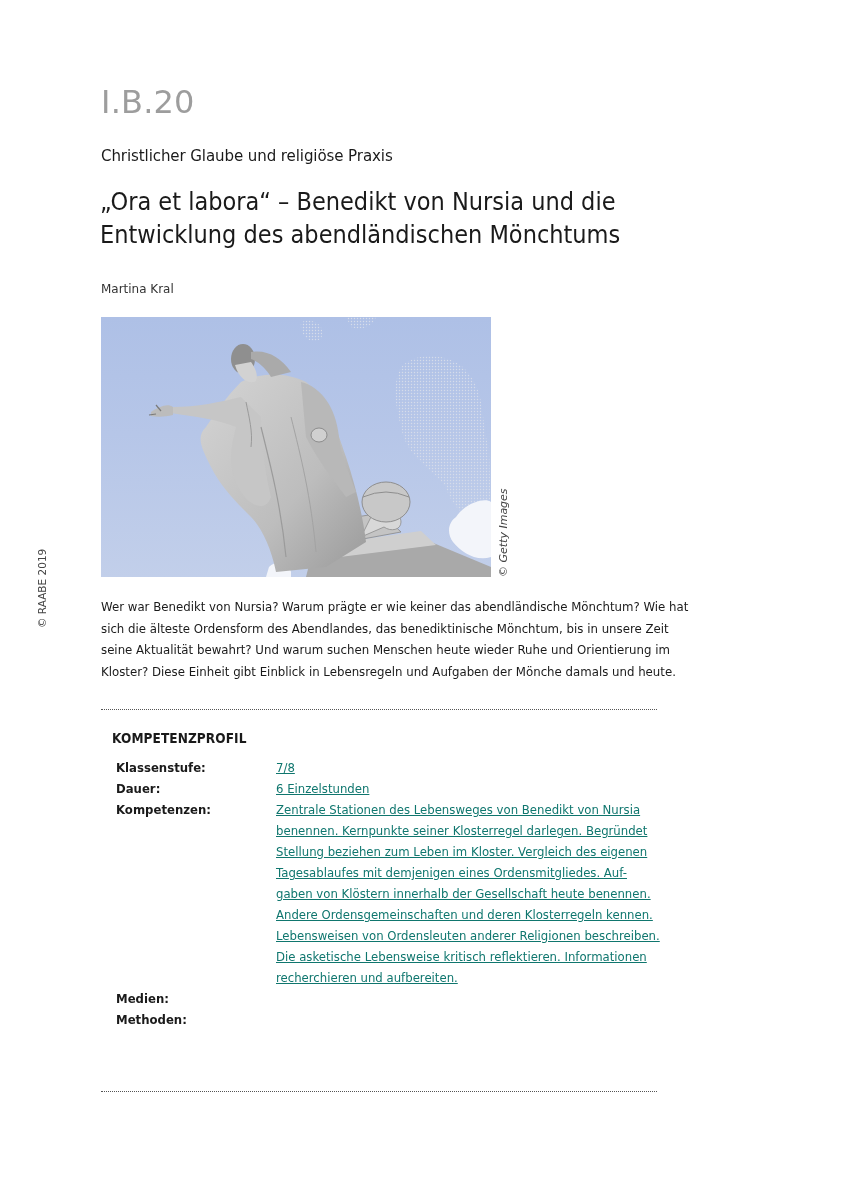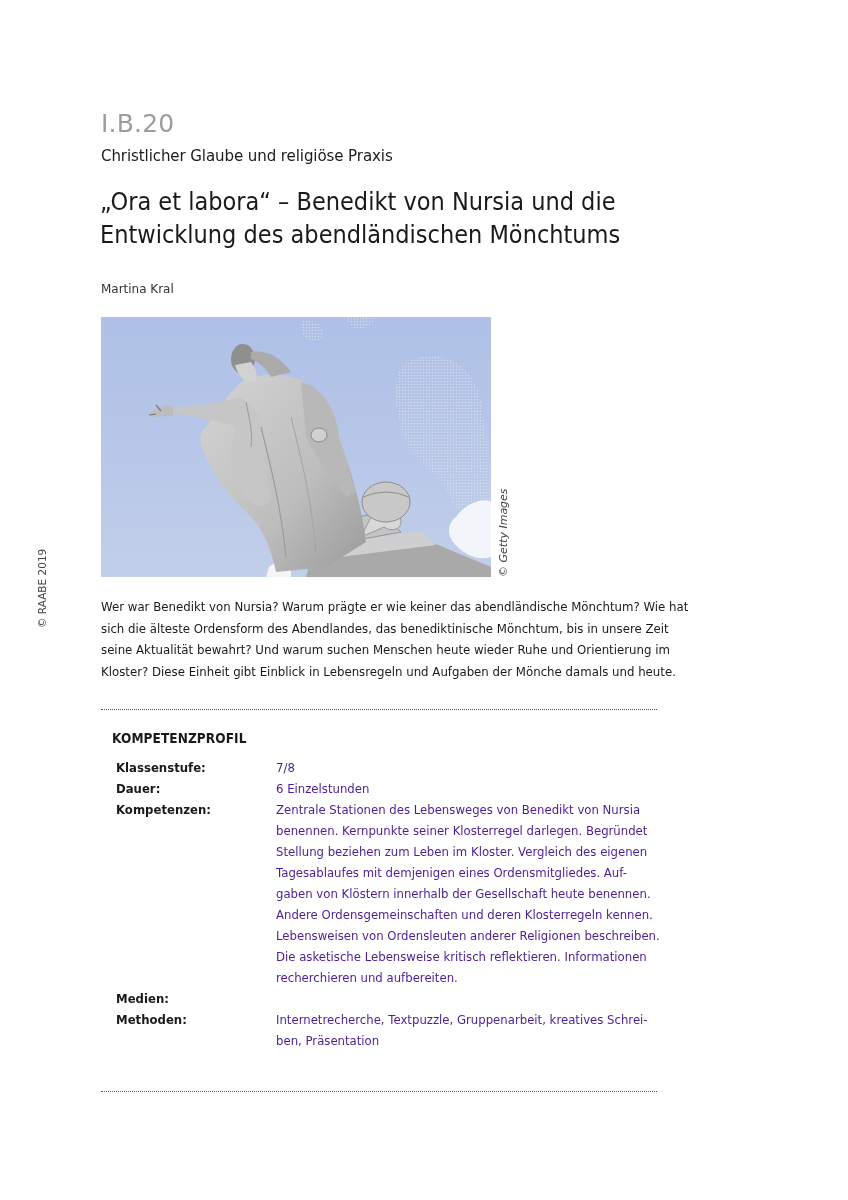--- a/index.html
+++ b/index.html
@@ -15,22 +15,22 @@
       font-family: "DejaVu Sans", "Liberation Sans", sans-serif;
       color: #1a1a1a;
     }
     .page {
       position: absolute;
       inset: 0;
     }
     .unit-code {
       position: absolute;
       left: 101px;
-      top: 109px;
-      font-size: 25px;
+      top: 83px;
+      font-size: 32px;
       color: #9d9d9d;
       letter-spacing: 0.2px;
       font-family: "DejaVu Sans", sans-serif;
     }
     .category {
       position: absolute;
       left: 101px;
       top: 146px;
       font-size: 16px;
       color: #1a1a1a;
@@ -148,21 +148,22 @@
       width: 160px;
       flex: 0 0 160px;
       font-weight: bold;
       color: #1a1a1a;
       white-space: nowrap;
       transform: scaleX(0.9);
       transform-origin: left top;
     }
     .kp-value {
       flex: 1;
-      color: #4c1d95;
+      color: #0f766e;
+      text-decoration: underline;
     }
     .kp-value .vline {
       display: block;
       white-space: nowrap;
       transform: scaleX(0.9);
       transform-origin: left top;
     }
   </style>
 </head>
 <body>
@@ -271,22 +272,18 @@
         <span class="vline">Lebensweisen von Ordensleuten anderer Religionen beschreiben.</span>
         <span class="vline">Die asketische Lebensweise kritisch reflektieren. Informationen</span>
         <span class="vline">recherchieren und aufbereiten.</span>
       </div>
     </div>
     <div class="kp-row">
       <div class="kp-label">Medien:</div>
     </div>
     <div class="kp-row">
       <div class="kp-label">Methoden:</div>
-      <div class="kp-value">
-        <span class="vline">Internetrecherche, Textpuzzle, Gruppenarbeit, kreatives Schrei-</span>
-        <span class="vline">ben, Präsentation</span>
-      </div>
     </div>
   </div>
 
   <div class="divider bottom"></div>
 
 </div>
 
 </body></html>

